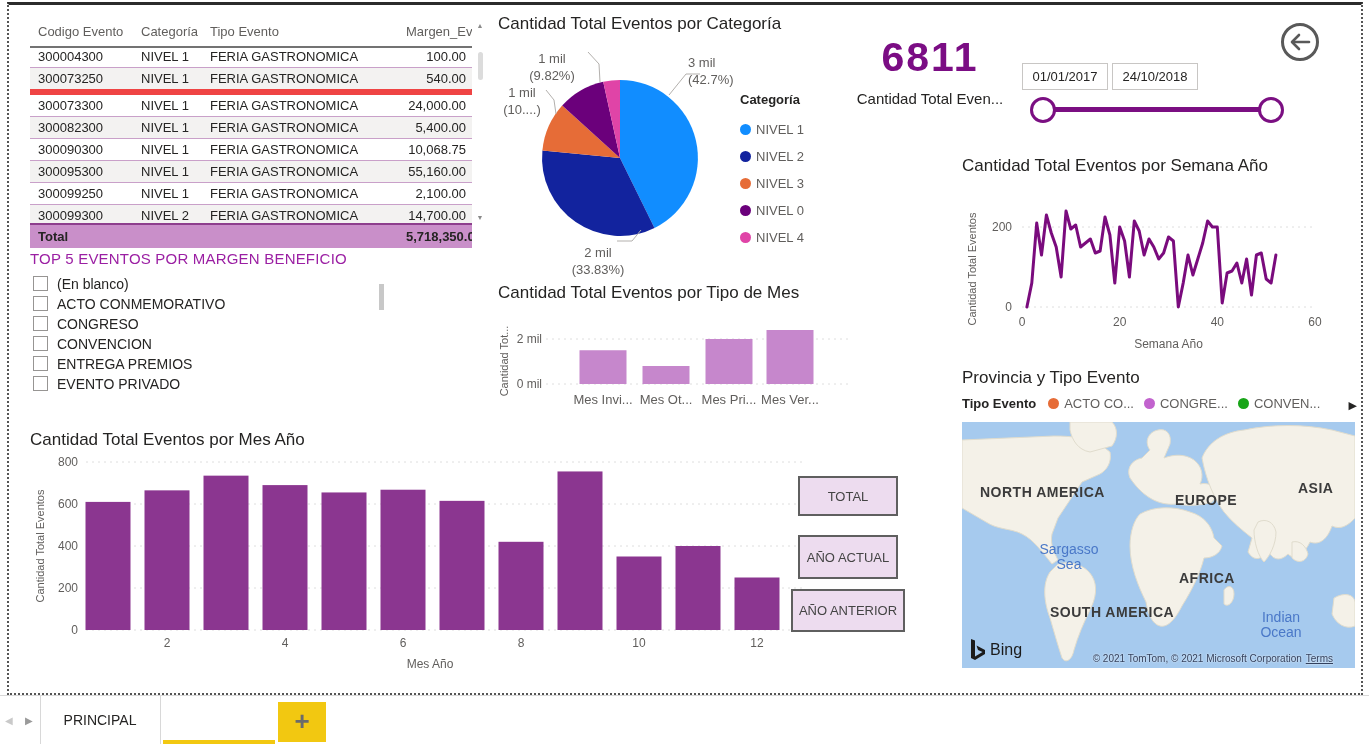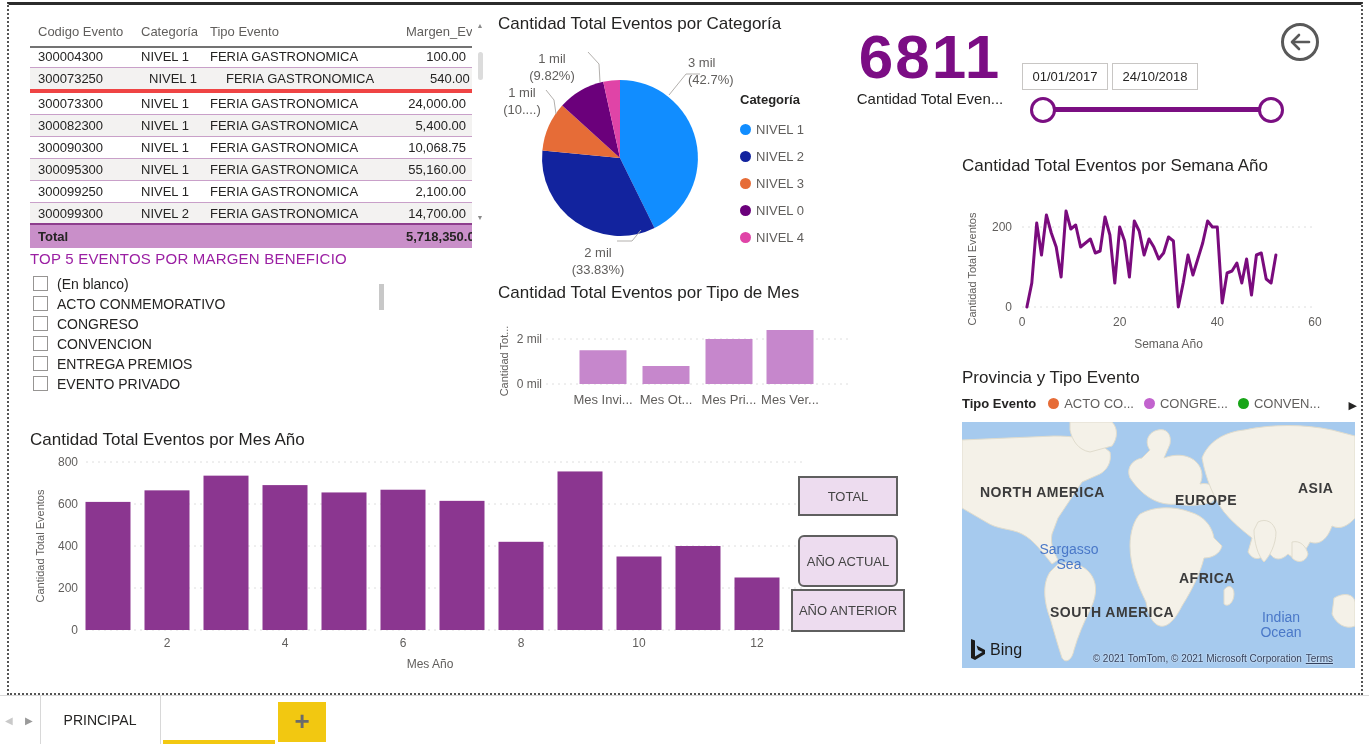--- a/index.html
+++ b/index.html
@@ -10,42 +10,42 @@
     border-left:2px dotted #555;border-right:2px dotted #555;border-bottom:2px dotted #555;pointer-events:none;}
   .vtitle{font-size:17px;color:#252423;font-weight:500;white-space:nowrap;}
   
   #table-visual{left:30px;top:16px;width:456px;height:232px;font-size:13px;color:#252423;}
   .tgrid{display:grid;grid-template-columns:103px 69px 196px 1fr;align-items:center;}
   #table-head{height:30px;border-bottom:2px solid #737373;color:#605E5C;}
   .tc{padding-left:8px;white-space:nowrap;overflow:hidden;}
   .tc.num{text-align:right;padding-right:6px;}
   .trow{height:21px;border-bottom:1px solid #C9A0C9;}
   .trow.alt{background:#F3F2F1;}
-  .trow.thick{border-bottom:4px solid #ef4444;gap:8px;}
+  .trow.thick{border-bottom:6px solid #ef4444;}
   #table-total{height:23px;background:#C98FC9;border-top:2px solid #8D3E8D;font-weight:bold;position:absolute;left:0;right:14px;bottom:0;}
   #table-body{position:absolute;left:0;right:14px;top:30px;}
   #table-head{position:absolute;left:0;right:14px;top:0;}
   .scrollglyph{position:absolute;right:0;width:12px;text-align:center;font-size:7px;color:#8a8a8a;}
   #table-scroll-thumb{position:absolute;right:3px;top:36px;width:5px;height:28px;background:#dcdcdc;border-radius:3px;}
   
   #slicer-visual{left:30px;top:250px;width:358px;height:142px;overflow:hidden;}
   #slicer-title{font-size:15px;color:#9B1FA3;font-weight:500;letter-spacing:.2px;white-space:nowrap;}
   .sitem{display:flex;align-items:center;height:19px;margin-top:1px;font-size:14px;color:#252423;}
   .cb{width:13px;height:13px;border:1px solid #979593;background:#fff;margin:0 9px 0 3px;flex:0 0 auto;}
   #slicer-scroll-thumb{position:absolute;right:4px;top:34px;width:5px;height:26px;background:#c8c8c8;}
   
   #pie-visual{left:498px;top:14px;width:356px;height:272px;}
   .callout{position:absolute;font-size:13px;color:#605E5C;line-height:17px;white-space:nowrap;}
   #pie-legend{position:absolute;left:242px;top:78px;font-size:13px;}
   #pie-legend .lt{font-weight:bold;color:#252423;margin-bottom:9px;}
   .litem{display:flex;align-items:center;height:27px;color:#605E5C;}
   .ldot{width:11px;height:11px;border-radius:50%;margin-right:5px;flex:0 0 auto;}
   
   #kpi{left:845px;top:28px;width:170px;text-align:center;}
-  #kpi-value{font-size:62px;font-weight:700;color:#7B0D84;letter-spacing:2px;line-height:58px;}
+  #kpi-value{font-size:41px;font-weight:700;color:#7B0D84;letter-spacing:2px;line-height:58px;}
   #kpi-label{font-size:15px;color:#252423;margin-top:4px;white-space:nowrap;}
   
   #date-slicer{left:1014px;top:58px;width:300px;height:75px;}
   .dbox{position:absolute;top:5px;width:84px;height:25px;border:1px solid #C8C6C4;background:#fff;
     font-size:13px;color:#252423;text-align:center;line-height:25px;}
   #slider-track{position:absolute;left:29px;top:49px;width:238px;height:5px;background:#7B0F82;border-radius:3px;}
   .shandle{position:absolute;top:39px;width:20px;height:20px;border:3px solid #7B0F82;border-radius:50%;background:#fff;}
   
   #back-btn{left:1281px;top:23px;width:38px;height:38px;border:3px solid #595959;border-radius:50%;box-sizing:border-box;}
   
@@ -321,21 +321,21 @@
         <text x="373" y="195" text-anchor="middle" font-size="12" fill="#605E5C">6</text>
         <text x="491" y="195" text-anchor="middle" font-size="12" fill="#605E5C">8</text>
         <text x="609" y="195" text-anchor="middle" font-size="12" fill="#605E5C">10</text>
         <text x="727" y="195" text-anchor="middle" font-size="12" fill="#605E5C">12</text>
         <text x="400" y="216" text-anchor="middle" font-size="12" fill="#605E5C">Mes Año</text>
         <text x="14" y="94" font-size="11" fill="#605E5C" text-anchor="middle" transform="rotate(-90 14 94)">Cantidad Total Eventos</text>
       </svg>
   </div>
 
   <div class="abs pbtn" style="left:798px;top:476px;width:100px;height:40px;">TOTAL</div>
-  <div class="abs pbtn" style="left:798px;top:535px;width:100px;height:52px;border-radius:6px;">AÑO ACTUAL</div>
+  <div class="abs pbtn" style="left:798px;top:535px;width:100px;height:44px;">AÑO ACTUAL</div>
   <div class="abs pbtn" style="left:791px;top:589px;width:114px;height:43px;">AÑO ANTERIOR</div>
 
   <div class="abs" id="map-visual">
     <div class="vtitle">Provincia y Tipo Evento</div>
     <div id="map-legend">
       <span class="lt">Tipo Evento</span>
     <div class="litem">
           <span class="ldot" style="background: rgb(230, 108, 55);"></span>
           <span>ACTO CO...</span>
         </div>

